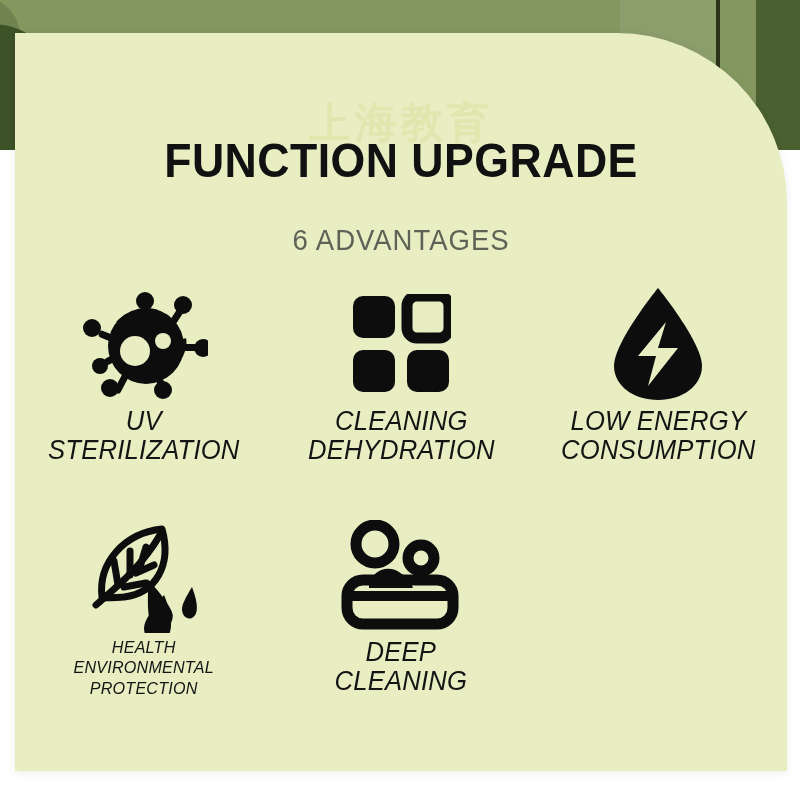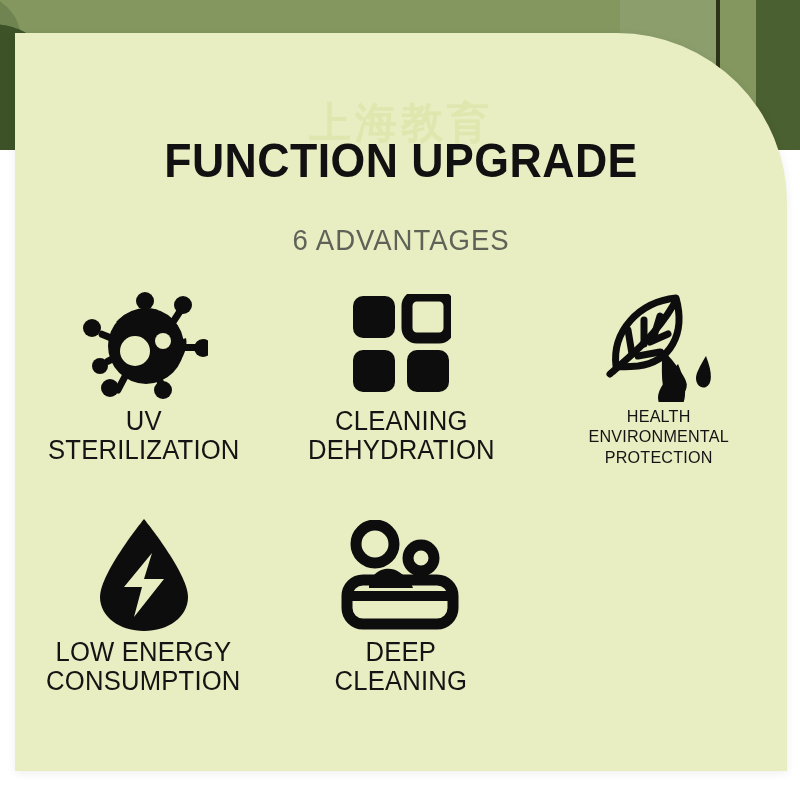--- a/index.html
+++ b/index.html
@@ -98,20 +98,21 @@
   }
 
   
   .grid {
     position:absolute;
     left:0; top:248px;
     width:772px;
     display:grid;
     grid-template-columns:repeat(3, 1fr);
     grid-template-rows:231px 231px;
+    font-style:italic;
   }
   .cell {
     display:flex;
     flex-direction:column;
     align-items:center;
   }
   .icon-box {
     height:126px;
     display:flex;
     align-items:center;
@@ -198,20 +199,31 @@
             <rect x="56" y="56" width="42" height="42" rx="10" fill="#0d0d0d"></rect>
           </svg>
         </div>
         <div class="label">CLEANING
 DEHYDRATION</div>
       </div>
 
 
       <div class="cell">
         <div class="icon-box">
+          <svg width="96" height="116" viewBox="0 0 96 116">
+            <path d="M48 2 C48 2 92 56 92 80 C92 100 72 114 48 114 C24 114 4 100 4 80 C4 56 48 2 48 2 Z" fill="#0d0d0d"></path>
+            <path d="M56 36 L28 70 L46 70 L38 100 L68 62 L48 62 Z" fill="#e9edc2"></path>
+          </svg>
+        </div>
+        <div class="label">LOW ENERGY
+CONSUMPTION</div>
+      </div>
+
+      <div class="cell">
+        <div class="icon-box">
           <svg width="128" height="116" viewBox="0 0 128 116">
             <g fill="none" stroke="#0d0d0d" stroke-width="7" stroke-linecap="round" stroke-linejoin="round">
               <path d="M22 80 C18 46 44 16 82 12 C92 48 76 76 44 80 C34 81 26 81 22 80 Z"></path>
               <path d="M16 88 C34 72 60 52 80 18"></path>
               <path d="M38 68 L34 44"></path>
               <path d="M50 58 L50 34"></path>
               <path d="M60 50 L66 30"></path>
               <path d="M44 70 L66 66"></path>
               <path d="M56 56 L74 48"></path>
             </g>
@@ -219,31 +231,20 @@
             <path d="M84 78 C72 92 64 104 64 111 C64 122 73 129 82 125 C91 121 96 106 84 78 Z" fill="#0d0d0d"></path>
             <path d="M112 70 C106 80 102 87 102 92 C102 99 107 103 112 101 C118 98 119 88 112 70 Z" fill="#0d0d0d"></path>
           </svg>
         </div>
         <div class="label small">HEALTH
 ENVIRONMENTAL PROTECTION</div>
       </div>
 
       <div class="cell">
         <div class="icon-box">
-          <svg width="96" height="116" viewBox="0 0 96 116">
-            <path d="M48 2 C48 2 92 56 92 80 C92 100 72 114 48 114 C24 114 4 100 4 80 C4 56 48 2 48 2 Z" fill="#0d0d0d"></path>
-            <path d="M56 36 L28 70 L46 70 L38 100 L68 62 L48 62 Z" fill="#e9edc2"></path>
-          </svg>
-        </div>
-        <div class="label">LOW ENERGY
-CONSUMPTION</div>
-      </div>
-
-      <div class="cell">
-        <div class="icon-box">
           <svg width="120" height="110" viewBox="0 0 120 110">
             <circle cx="34" cy="24" r="19" fill="none" stroke="#0d0d0d" stroke-width="11"></circle>
             <circle cx="80" cy="38" r="13" fill="none" stroke="#0d0d0d" stroke-width="11"></circle>
             <rect x="6" y="60" width="106" height="44" rx="16" fill="none" stroke="#0d0d0d" stroke-width="11"></rect>
             <path d="M28 68 C28 52 46 44 58 52 C66 57 70 62 72 68 Z" fill="#0d0d0d"></path>
             <path d="M10 76 H110" stroke="#0d0d0d" stroke-width="10" stroke-linecap="round"></path>
           </svg>
         </div>
         <div class="label">DEEP
 CLEANING</div>

